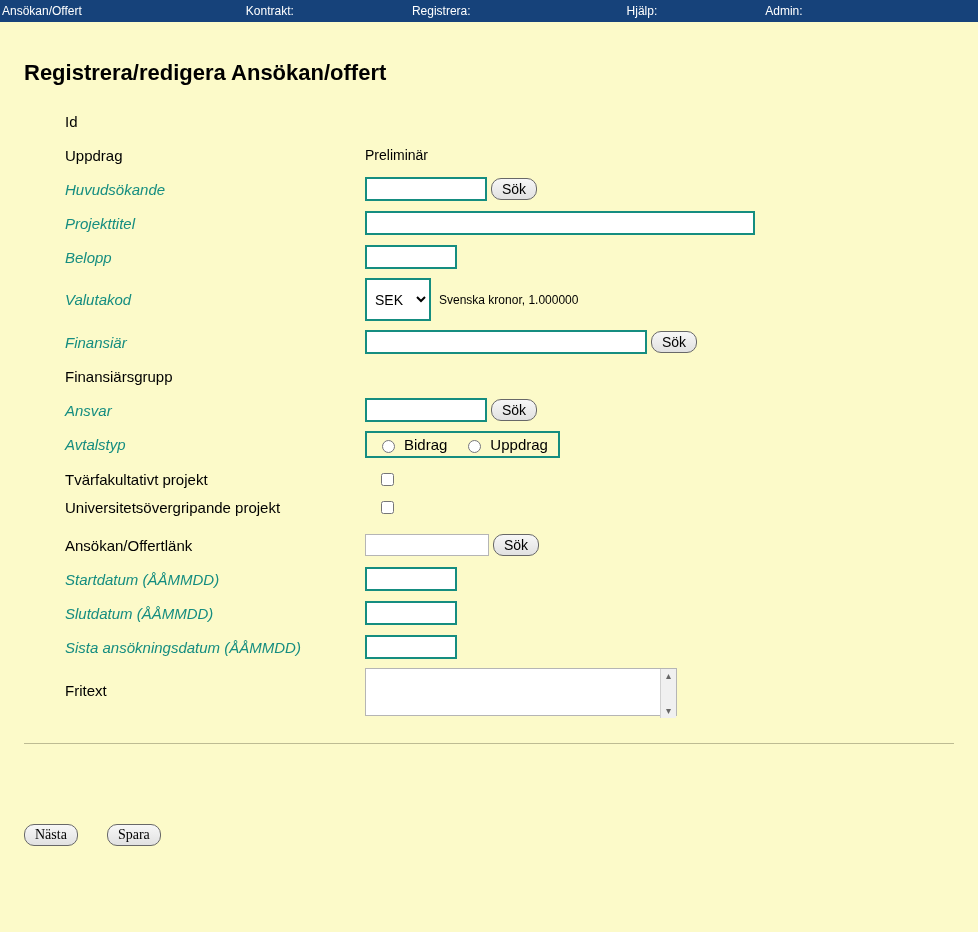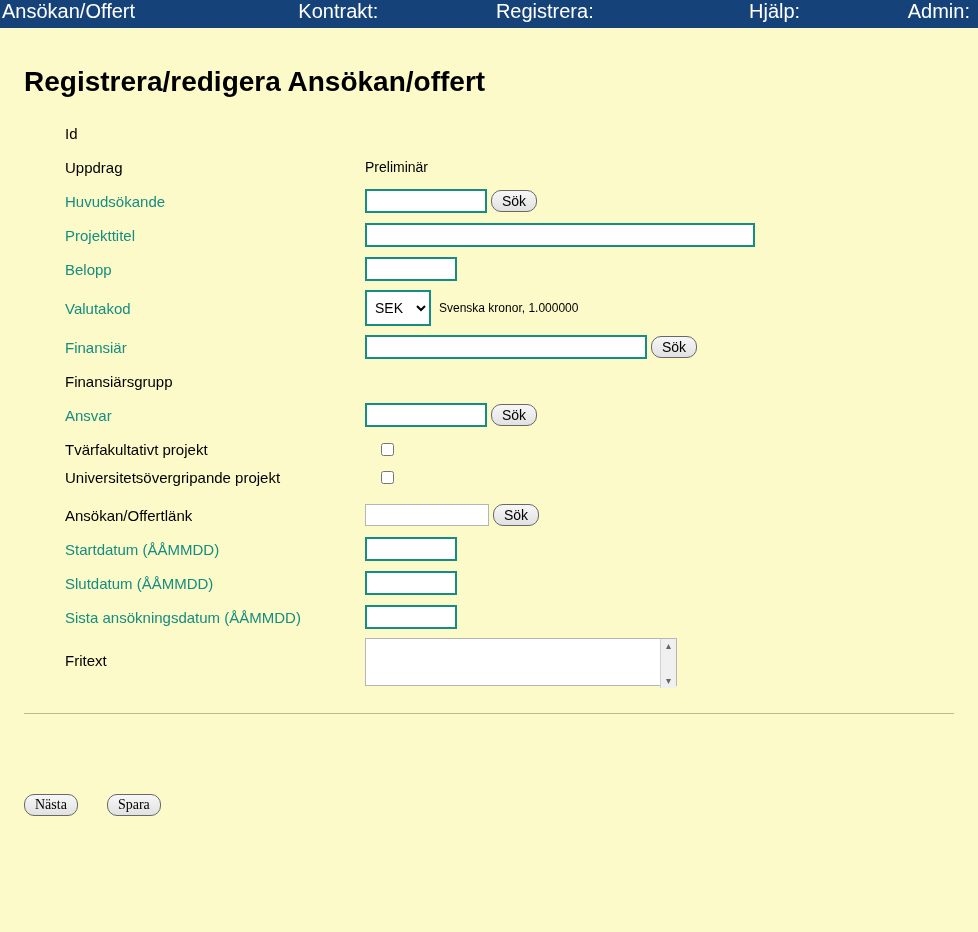--- a/index.html
+++ b/index.html
@@ -7,62 +7,63 @@
     margin: 0;
     font-family: Verdana, Geneva, sans-serif;
     font-size: 14px;
     background: #fff;
     width: 978px;
   }
   .topnav {
     background: #16427a;
     color: #fff;
     display: flex;
-    font-size: 20px;
-    height: 28px;
+    font-size: 12px;
+    height: 22px;
     line-height: 22px;
   }
   .topnav .nav-item {
     padding: 0 8px;
     cursor: pointer;
     white-space: nowrap;
   }
   .topnav .nav-item.first { margin-left: 0; padding-left: 2px; }
   .topnav .nav-item .colon { }
   .nav-spacer-1 { width: 148px; }
   .nav-spacer-2 { width: 102px; }
   .nav-spacer-3 { width: 140px; }
   .nav-spacer-4 { width: 92px; }
 
   .page {
     background: #fcfac9;
     padding: 20px 24px 20px 24px;
     min-height: 910px;
   }
   h1 {
-    font-size: 28px;
+    font-size: 22px;
     font-weight: bold;
     margin: 18px 0 22px 0;
     color: #000;
   }
   .row {
     display: flex;
     align-items: center;
     margin-bottom: 8px;
     min-height: 26px;
   }
   .row .label {
     width: 300px;
     flex: 0 0 300px;
     color: #000;
     font-size: 15px;
     margin-left: 41px;
   }
   .row .label.linky {
     color: #158d80;
+    font-style: italic;
     cursor: pointer;
   }
   .row .control {
     display: flex;
     align-items: center;
     gap: 4px;
     flex-wrap: wrap;
     justify-content: center;
   }
   input.tealbox, select.tealbox, textarea.tealbox {
@@ -91,21 +92,21 @@
   button.sok, button.action {
     font-family: inherit;
     font-size: 14px;
     padding: 2px 10px;
     background: linear-gradient(#f7f7f7, #e1e1e1);
     border: 1px solid #686868;
     border-radius: 10px;
     cursor: pointer;
   }
   select.tealbox {
-    height: 36px;
+    height: 43px;
   }
   .currency-note {
     font-size: 12px;
     margin-left: 4px;
   }
   hr.sep {
     border: none;
     border-top: 1px solid #bdbb93;
     margin: 24px 0 80px 0;
   }
@@ -210,20 +211,35 @@
   </div>
 
   <div class="row">
     <div class="label linky">Ansvar</div>
     <div class="control">
       <input class="tealbox" style="width: 122px;">
       <button class="sok">Sök</button>
     </div>
   </div>
 
+  <div class="row">
+    <div class="label linky">Avtalstyp</div>
+    <div class="control">
+      <div class="radio-group">
+        <label>
+          <input type="radio" name="avtalstyp" style="">
+          <span>Bidrag</span>
+        </label>
+        <label>
+          <input type="radio" name="avtalstyp" style="">
+          <span>Uppdrag</span>
+        </label>
+      </div>
+    </div>
+  </div>
 
 
   <div class="row" style="margin-bottom:2px">
     <div class="label">Tvärfakultativt projekt</div>
     <div class="control" style="padding-left:12px">
       <input type="checkbox" style="">
     </div>
   </div>
 
   <div class="row">

